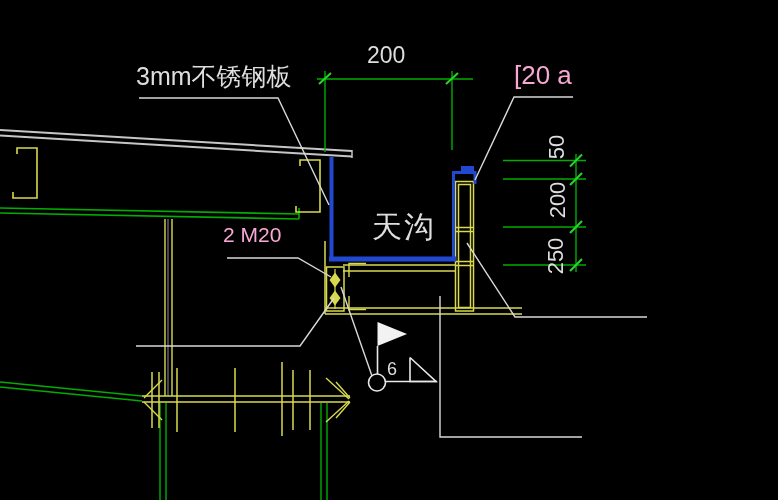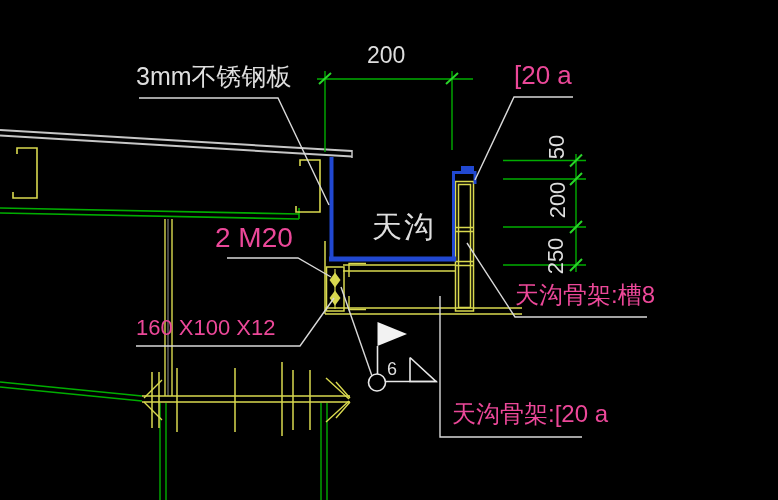--- a/index.html
+++ b/index.html
@@ -1,20 +1,20 @@
 <!DOCTYPE html>
 <html><head>
 <meta charset="utf-8">
 <style>
   html,body{margin:0;padding:0;background:#000;}
   .canvas{position:relative;width:654px;height:500px;background:#000;overflow:hidden;
           font-family:"Liberation Sans",sans-serif;}
   .txt{position:absolute;white-space:nowrap;line-height:1;}
   .white{color:#dedede;}
-  .red{color:#ec4899;}
+  .red{color:#f9a8d4;}
   .rot{transform:rotate(-90deg);transform-origin:center;}
   svg{position:absolute;left:0;top:0;}
 </style>
 </head>
 <body>
 
 <div class="canvas">
 
   <svg width="778" height="500" viewBox="0 0 778 500">
 
@@ -113,27 +113,24 @@
   </svg>
 
   <div class="txt white" style="left:136px;top:64px;font-size:25px;">3mm不锈钢板</div>
 
   <div class="txt white" style="left:367px;top:44px;font-size:23px;">200</div>
 
   <div class="txt red" style="left:514px;top:62px;font-size:26px;">[20 a</div>
 
   <div class="txt white" style="left:372px;top:212px;font-size:30px;letter-spacing:2px;">天沟</div>
 
-  <div class="txt red" style="left:215px;top:224px;font-size:28px;">2 M20</div>
+  <div class="txt red" style="left:223px;top:224px;font-size:21px;">2 M20</div>
 
-  <div class="txt red" style="left:136px;top:317px;font-size:22px;">160 X100 X12</div>
 
-  <div class="txt red" style="left:515px;top:283px;font-size:24px;">天沟骨架:槽8</div>
 
-  <div class="txt red" style="left:452px;top:402px;font-size:24px;">天沟骨架:[20 a</div>
 
   <div class="txt white rot" style="left:545px;top:136px;font-size:22px;">50</div>
 
   <div class="txt white rot" style="left:540px;top:189px;font-size:22px;">200</div>
 
   <div class="txt white rot" style="left:538px;top:245px;font-size:22px;">250</div>
 
   <div class="txt white" style="left:387px;top:360px;font-size:18px;">6</div>
 
 </div>

